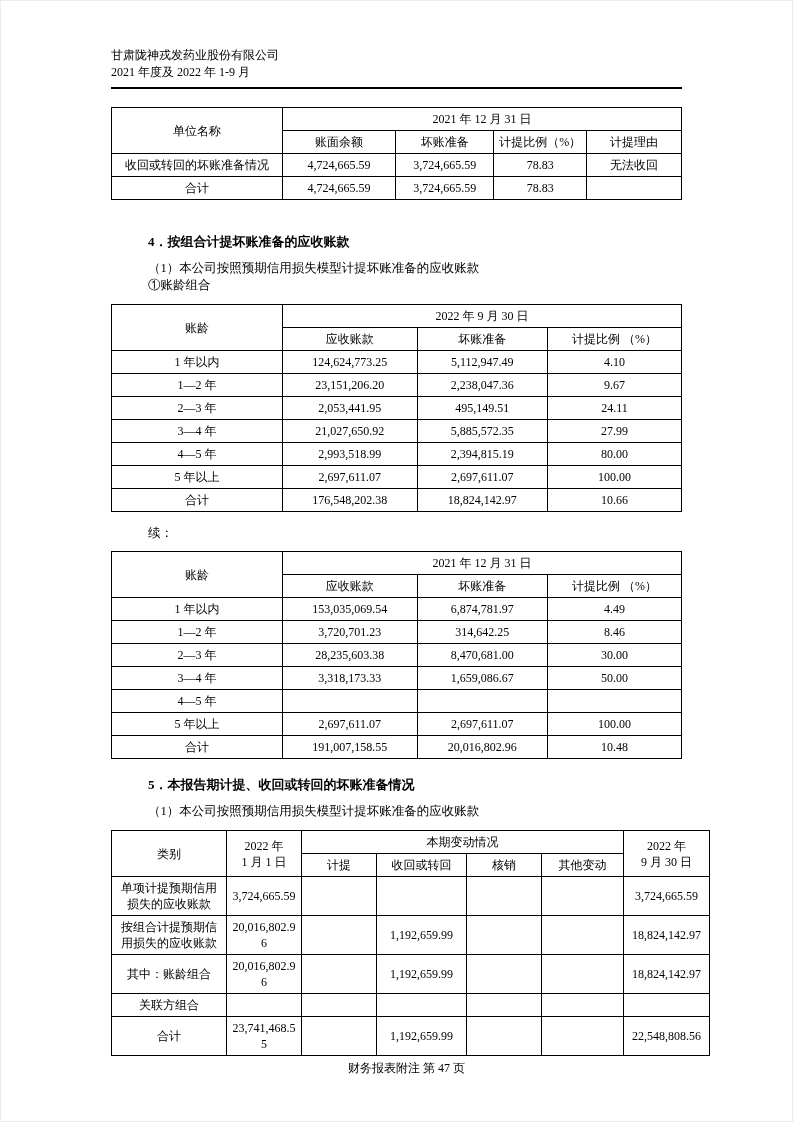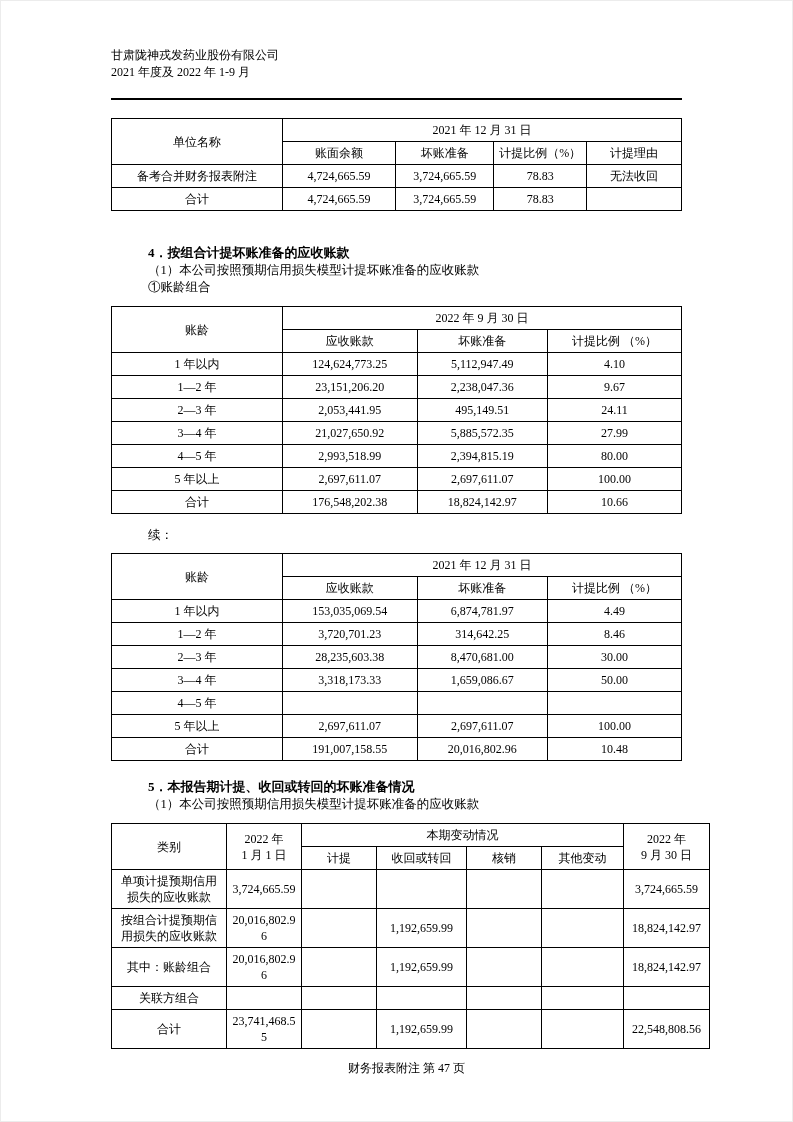--- a/index.html
+++ b/index.html
@@ -10,21 +10,21 @@
     color:#000;
   }
   .page {
     position:relative;
     width:793px; height:1122px;
     background:#fff;
     border:1px solid #ececec;
     padding:46px 110px 0 110px;
     overflow:hidden;
   }
-  .doc-header { font-size:12px; line-height:17px; padding-bottom:17px; border-bottom:2px solid #000; }
+  .doc-header { font-size:12px; line-height:17px; padding-bottom:6px; border-bottom:2px solid #000; }
   .doc-header div { white-space:nowrap; }
 
   .indent { margin-left:37px; }
   .sec-heading { font-size:13px; font-weight:bold; line-height:18px; }
   .sub-item { font-size:12.5px; line-height:17px; }
   .cont-label { font-size:12.5px; line-height:17px; }
 
   table.tbl {
     border-collapse:collapse;
     width:100%;
@@ -45,21 +45,21 @@
   .cell-left { text-align:left; padding-left:7px; }
   .cell-num { text-align:right; padding-right:20px;margin-top:25px; }
   .cell-num4 { text-align:right; padding-right:4px; }
 
   .t1 { margin-top:18px; }
   .t2 { margin-top:10px; }
   .t3 { margin-top:9px; }
   .t4 { margin-top:10px; width:598px;padding-left:35px; }
   .h4 { margin-top:33px; }
   .h5 { margin-top:17px; }
-  .s-item-a { margin-top:0; }
+  .s-item-a { margin-top:9px; }
   .s-item-b { }
   .cont { margin-top:13px; }
 
   .footer {
     position:absolute; left:0; right:0; bottom:44px;
     text-align:center; font-size:12px;padding-left:20px;
   }
 </style>
 </head>
 <body>
@@ -86,21 +86,21 @@
       </tr>
       <tr>
         <th>账面余额</th>
         <th>坏账准备</th>
         <th>计提比例（%）</th>
         <th>计提理由</th>
       </tr>
     </thead>
     <tbody>
       <tr>
-        <td class="cell-left">备考合并财务报表附注</td>
+        <td class="cell-left">收回或转回的坏账准备情况</td>
         <td>4,724,665.59</td>
         <td>3,724,665.59</td>
         <td>78.83</td>
         <td>无法收回</td>
       </tr>
       <tr>
         <td>合计</td>
         <td>4,724,665.59</td>
         <td>3,724,665.59</td>
         <td>78.83</td>

